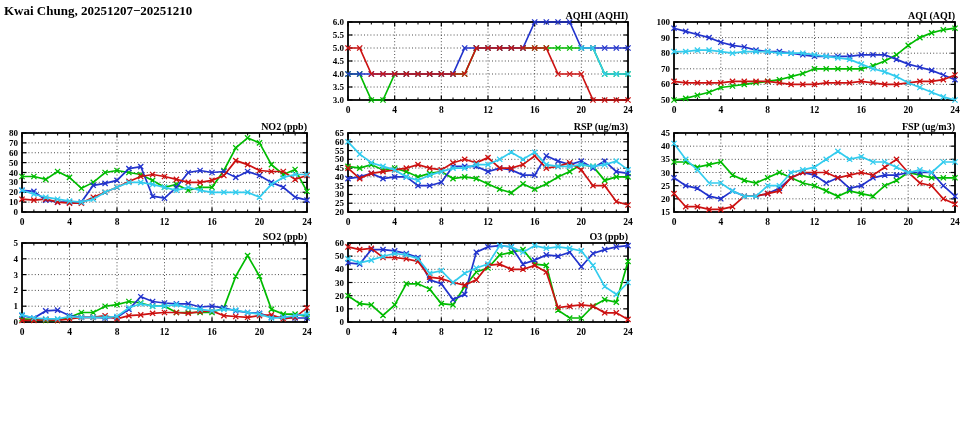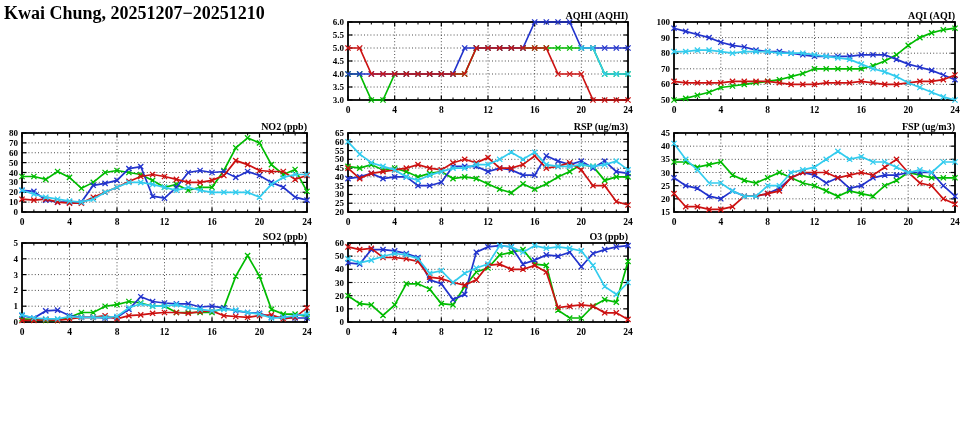--- a/index.html
+++ b/index.html
@@ -5,21 +5,21 @@
   html,body{margin:0;padding:0;background:#ffffff;}
   .canvas{
     position:relative;
     width:975px;height:447px;
     background:#ffffff;
     font-family:"Liberation Serif", serif;
     overflow:hidden;
   }
   .page-title{
     position:absolute;left:4px;top:3px;
-    font-size:18px;font-weight:bold;color:#000;
+    font-size:13px;font-weight:bold;color:#000;
     letter-spacing:0px;white-space:pre;
   }
   svg text{
     font-family:"Liberation Serif", serif;
     font-weight:bold;
     fill:#000;
   }
 </style>
 </head>
 <body>

